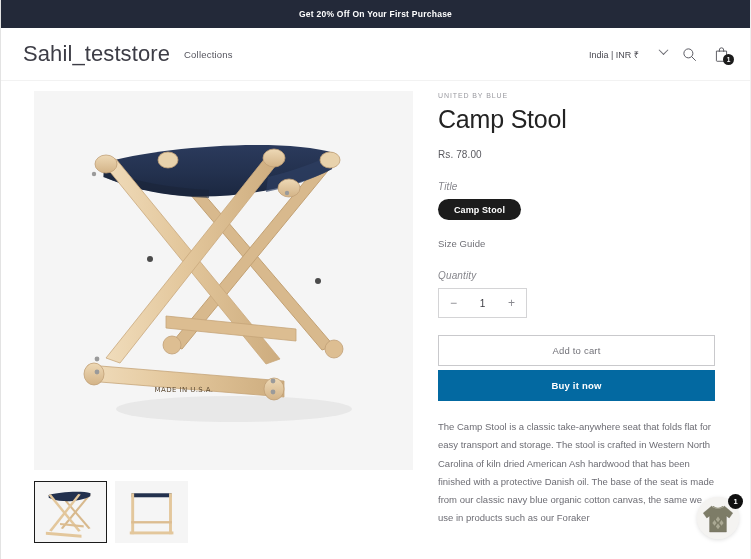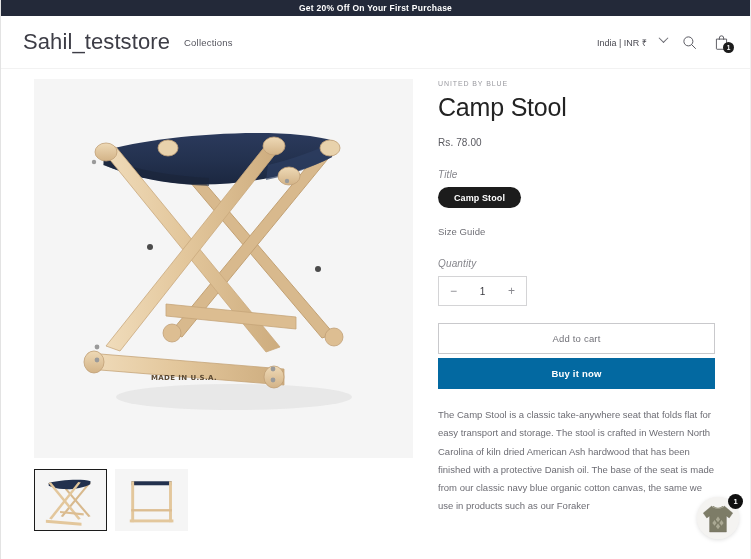--- a/index.html
+++ b/index.html
@@ -14,21 +14,21 @@
     position: relative;
     width: 751px; height: 559px;
     background: #ffffff;
     border-left: 1px solid #e3e3e3;
     border-right: 1px solid #f0f0f0;
     overflow: hidden;
   }
 
   
   .announcement {
-    height: 16px;
+    height: 28px;
     background: #232939;
     color: #ffffff;
     display: flex;
     align-items: center;
     justify-content: center;
     font-size: 8.5px;
     font-weight: bold;
     letter-spacing: 0.25px;
   }
 
@@ -61,21 +61,21 @@
   }
   .header-right {
     margin-left: auto;
     display: flex;
     align-items: center;
     gap: 12px;
   }
   .locale {
     display: flex;
     align-items: flex-start;
-    gap: 13px;
+    gap: 21px;
     font-size: 9px;
     color: #4a4a52;
     cursor: pointer;
     white-space: nowrap;
   }
   .chev {
     width: 7px; height: 7px;
     border-right: 1px solid #6b6b72;
     border-bottom: 1px solid #6b6b72;
     transform: rotate(45deg) translate(-1px,-1px);
@@ -105,21 +105,20 @@
     gap: 25px;
   }
 
   
   .gallery { width: 379px; flex: none; }
   .main-media {
     width: 379px; height: 379px;
     background: #f5f5f5;
     position: relative;
     overflow: hidden;
-    font-weight: bold;
   }
   .thumbs {
     display: flex;
     gap: 8px;
     margin-top: 11px;
   }
   .thumb {
     width: 73px; height: 62px;
     background: #f5f5f5;
     position: relative;

